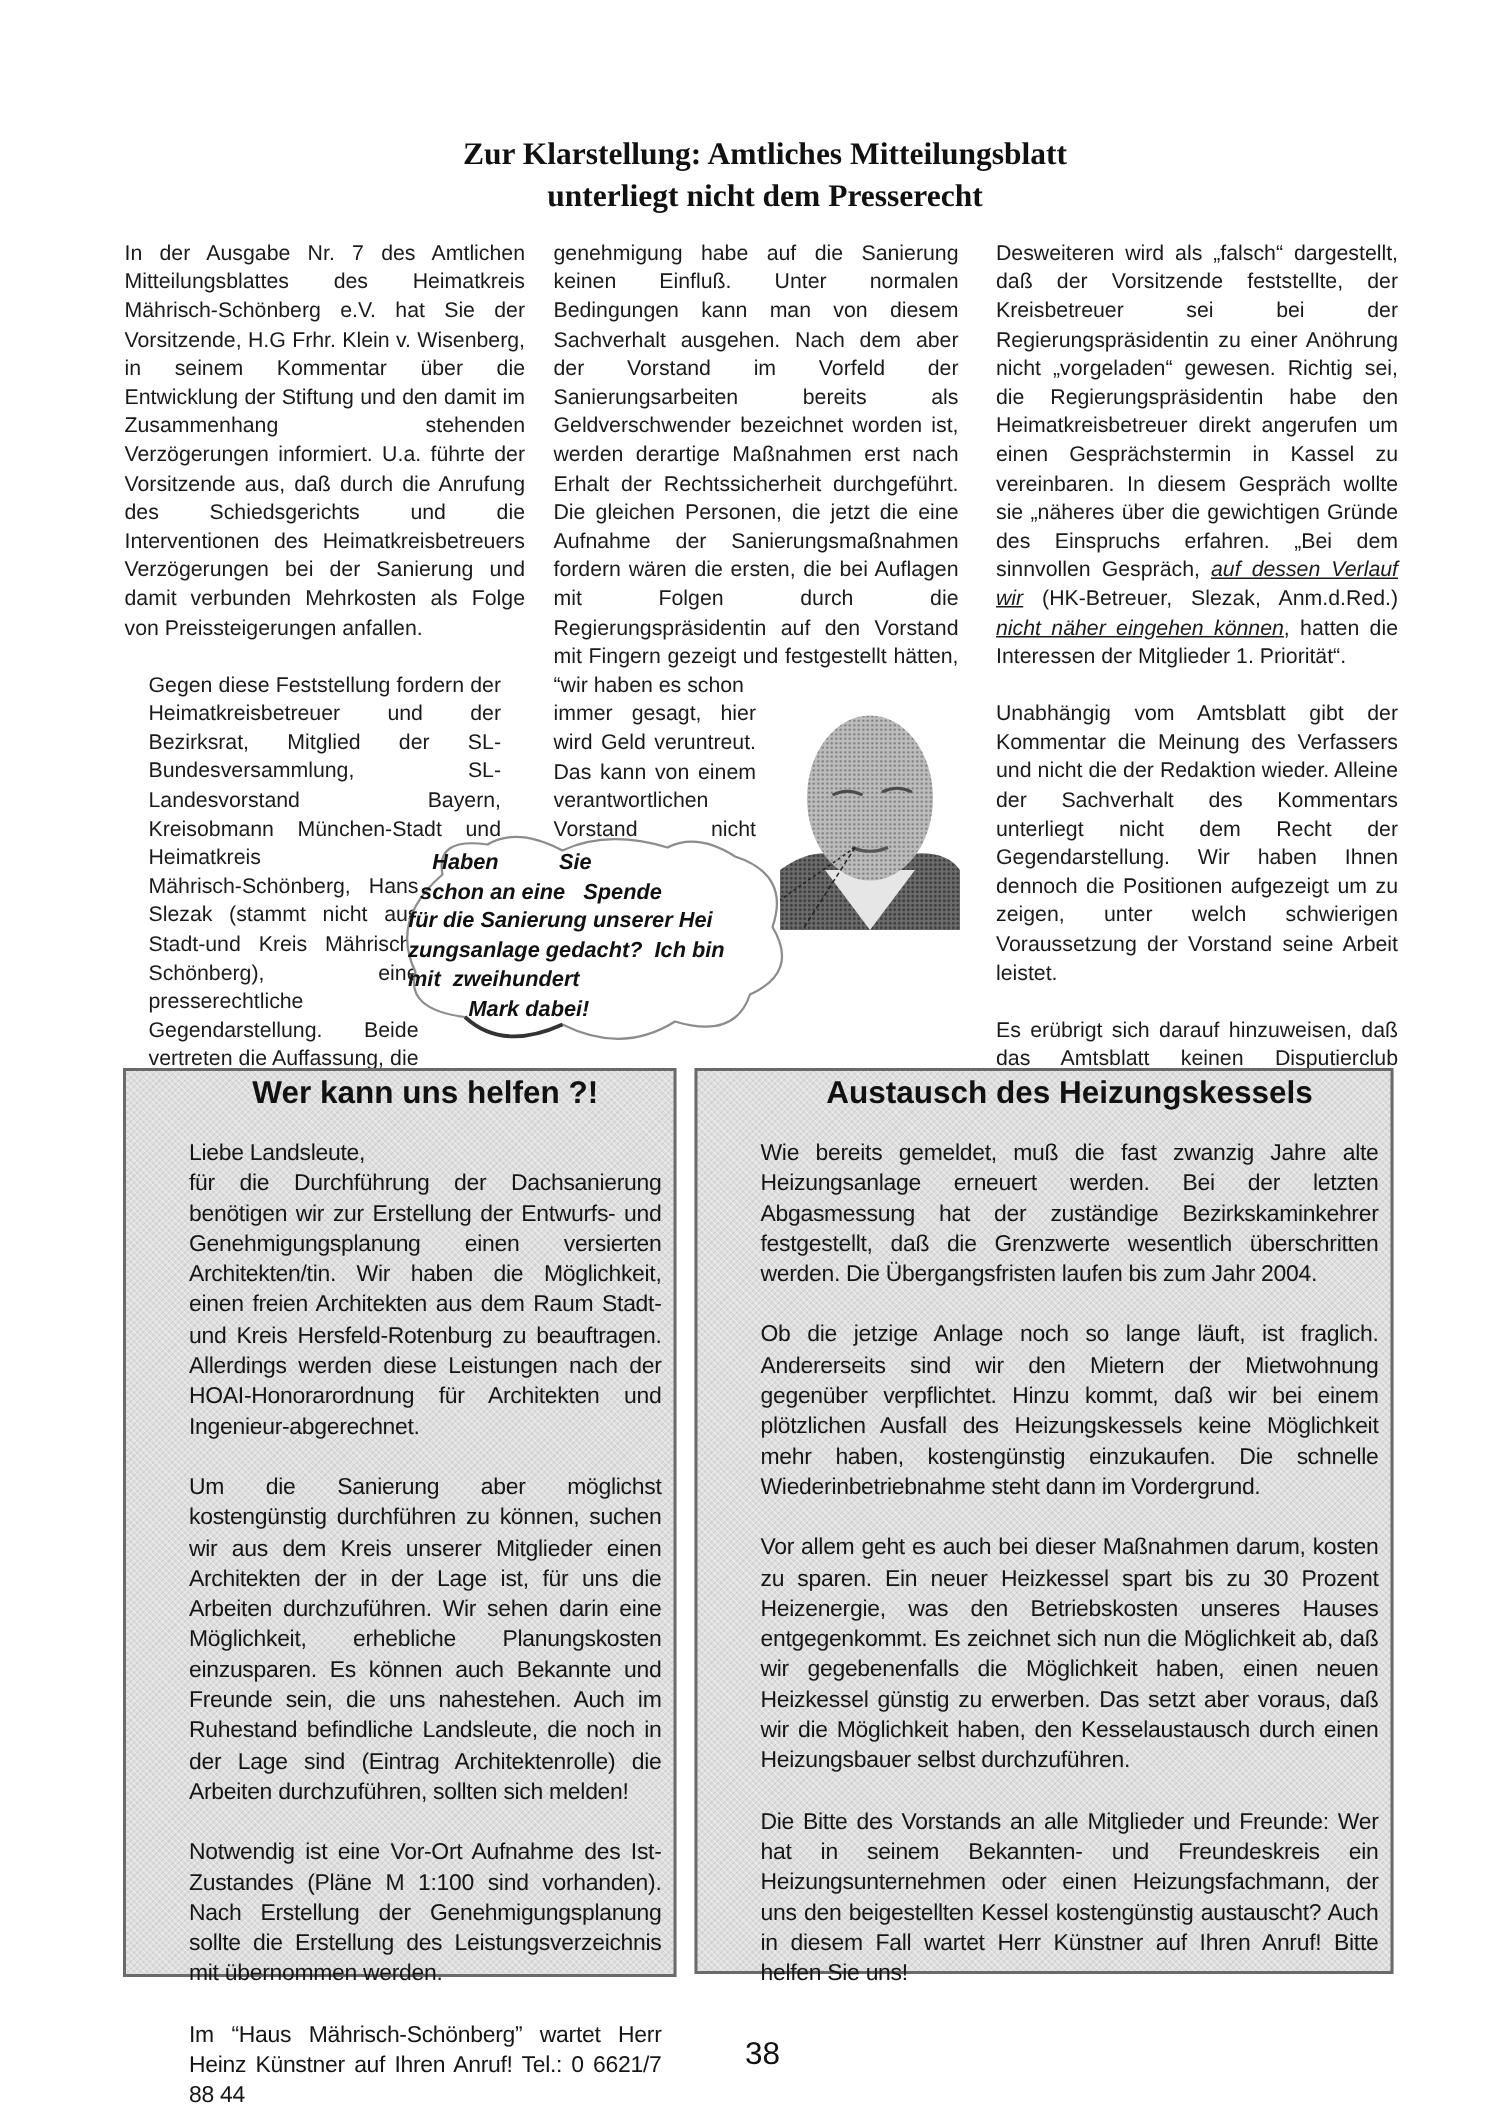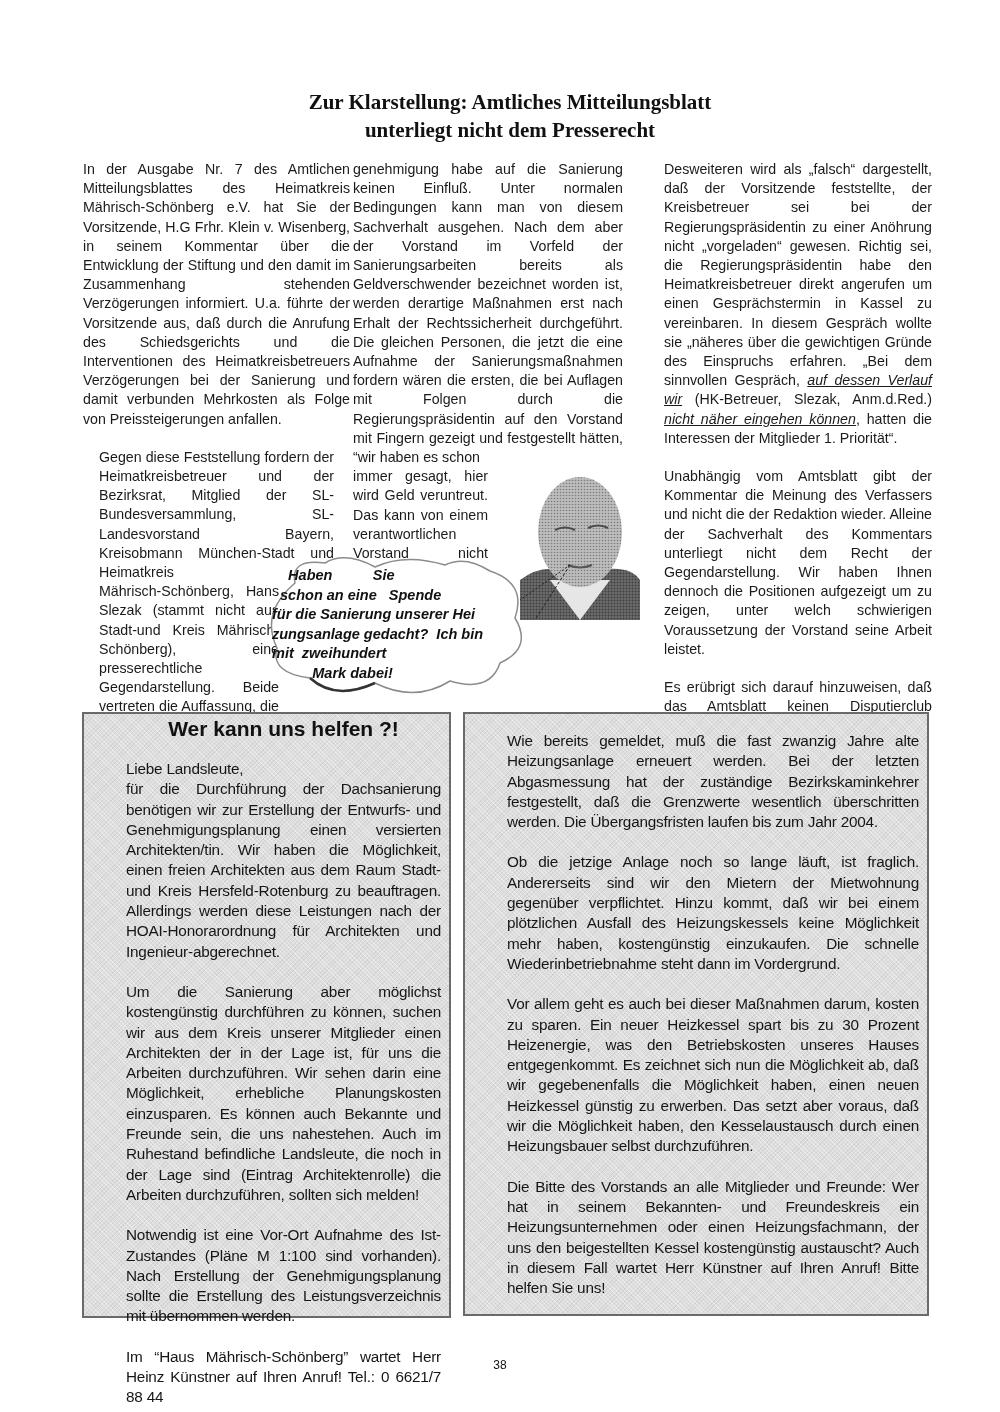--- a/index.html
+++ b/index.html
@@ -9,21 +9,21 @@
       text-align: center; font-family: "Liberation Serif", serif; font-weight: bold;
       font-size: 21px; line-height: 28px; color: #111;
     }
     .col {
       position: absolute; font-family: "Liberation Sans", sans-serif;
       font-size: 14.2px; line-height: 19.2px; text-align: justify; color: #1a1a1a;
       hyphens: manual;
     }
     .col p { margin: 0 0 19px 0; }
     .col1 { left: 83px; top: 160px; width: 267px; }
-    .col2 { left: 353px; top: 160px; width: 270px; }
+    .col2 { left: 369px; top: 160px; width: 270px; }
     .col3 { left: 664px; top: 160px; width: 268px; }
     .wrap-left { width: 180px; display: block; }
     .wrap-left2 { width: 135px; display: block; }
     .u { text-decoration: underline; font-style: italic; }
 
     .photo {
       position: absolute; left: 520px; top: 470px; width: 120px; height: 150px;
     }
     .bubble {
       position: absolute; left: 265px; top: 553px; width: 265px; height: 150px;
@@ -51,22 +51,22 @@
       line-height: 26px; padding-top: 2px; color: #111;
     }
     .box .body {
       padding: 17px 8px 0 8px; font-size: 15.3px; line-height: 20.3px;
       text-align: justify; color: #151515; letter-spacing: -0.2px;
     }
     .box2 .body { padding: 17px 8px 0 8px; }
     .box .body p { margin: 0 0 20px 0; }
 
     .page-number {
-      position: absolute; left: 480px; top: 1358px; width: 40px; text-align: center;
-      font-family: "Liberation Sans", sans-serif; font-size: 12px; color: #111;
+      position: absolute; left: 480px; top: 1358px; width: 40px; text-align: right;
+      font-family: "Liberation Sans", sans-serif; font-size: 21px; color: #111;
     }
   </style>
 </head>
 <body>
 
 <div class="title">
   <div>Zur Klarstellung: Amtliches Mitteilungsblatt</div>
   <div>unterliegt nicht dem Presserecht</div>
 </div>
 
@@ -132,20 +132,21 @@
   <div class="body">
     <p style="white-space: pre-line;">Liebe Landsleute,
 für die Durchführung der Dachsanierung benötigen wir zur Erstellung der Entwurfs- und Genehmigungsplanung einen versierten Architekten/tin. Wir haben die Möglichkeit, einen freien Architekten aus dem Raum Stadt- und Kreis Hersfeld-Rotenburg zu beauftragen. Allerdings werden diese Leistungen nach der HOAI-Honorarordnung für Architekten und Ingenieur-abgerechnet.</p>
     <p>Um die Sanierung aber möglichst kostengünstig durchführen zu können, suchen wir aus dem Kreis unserer Mitglieder einen Architekten der in der Lage ist, für uns die Arbeiten durchzuführen. Wir sehen darin eine Möglichkeit, erhebliche Planungskosten einzusparen. Es können auch Bekannte und Freunde sein, die uns nahestehen. Auch im Ruhestand befindliche Landsleute, die noch in der Lage sind (Eintrag Architektenrolle) die Arbeiten durchzuführen, sollten sich melden!</p>
     <p>Notwendig ist eine Vor-Ort Aufnahme des Ist-Zustandes (Pläne M 1:100 sind vorhanden). Nach Erstellung der Genehmigungsplanung sollte die Erstellung des Leistungsverzeichnis mit übernommen werden.</p>
     <p>Im “Haus Mährisch-Schönberg” wartet Herr Heinz Künstner auf Ihren Anruf! Tel.: 0 6621/7 88 44</p>
   </div>
 </div>
 
 <div class="box box2">
+  <h2>Austausch des Heizungskessels</h2>
   <div class="body">
     <p>Wie bereits gemeldet, muß die fast zwanzig Jahre alte Heizungsanlage erneuert werden. Bei der letzten Abgasmessung hat der zuständige Bezirkskaminkehrer festgestellt, daß die Grenzwerte wesentlich überschritten werden. Die Übergangsfristen laufen bis zum Jahr 2004.</p>
     <p>Ob die jetzige Anlage noch so lange läuft, ist fraglich. Andererseits sind wir den Mietern der Mietwohnung gegenüber verpflichtet. Hinzu kommt, daß wir bei einem plötzlichen Ausfall des Heizungskessels keine Möglichkeit mehr haben, kostengünstig einzukaufen. Die schnelle Wiederinbetriebnahme steht dann im Vordergrund.</p>
     <p>Vor allem geht es auch bei dieser Maßnahmen darum, kosten zu sparen. Ein neuer Heizkessel spart bis zu 30 Prozent Heizenergie, was den Betriebskosten unseres Hauses entgegenkommt. Es zeichnet sich nun die Möglichkeit ab, daß wir gegebenenfalls die Möglichkeit haben, einen neuen Heizkessel günstig zu erwerben. Das setzt aber voraus, daß wir die Möglichkeit haben, den Kesselaustausch durch einen Heizungsbauer selbst durchzuführen.</p>
     <p>Die Bitte des Vorstands an alle Mitglieder und Freunde: Wer hat in seinem Bekannten- und Freundeskreis ein Heizungsunternehmen oder einen Heizungsfachmann, der uns den beigestellten Kessel kostengünstig austauscht? Auch in diesem Fall wartet Herr Künstner auf Ihren Anruf! Bitte helfen Sie uns!</p>
   </div>
 </div>
 
 <div class="page-number">38</div>
 

